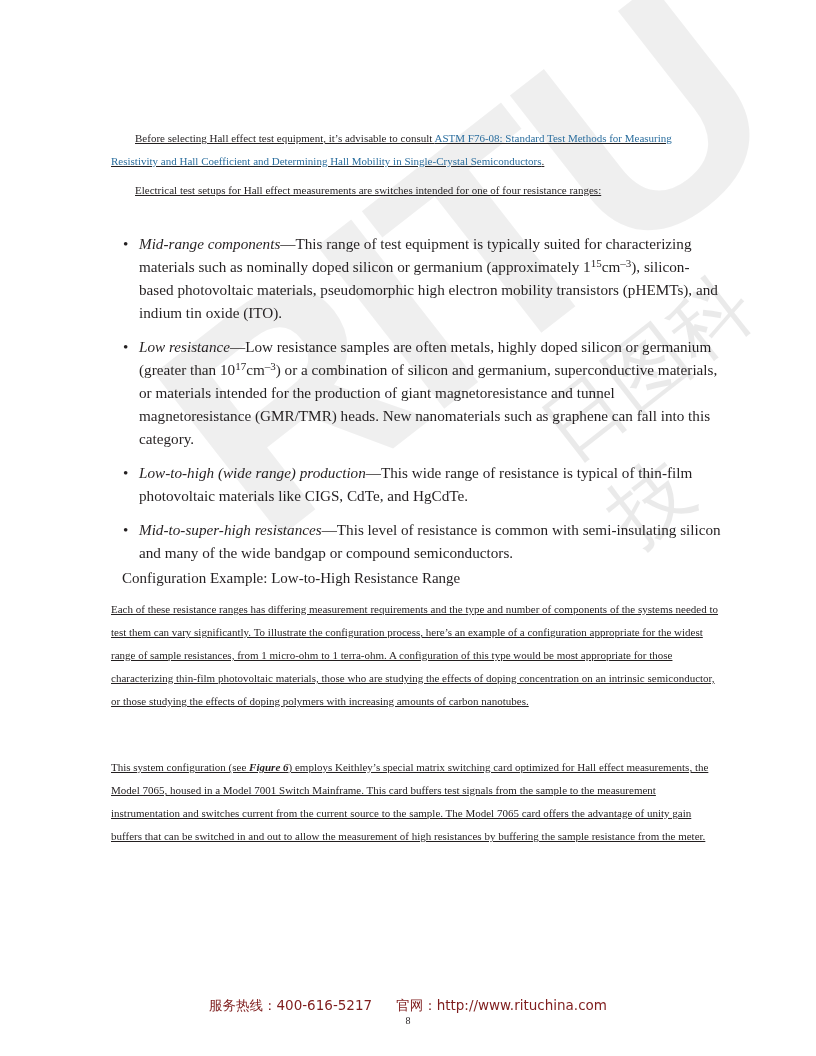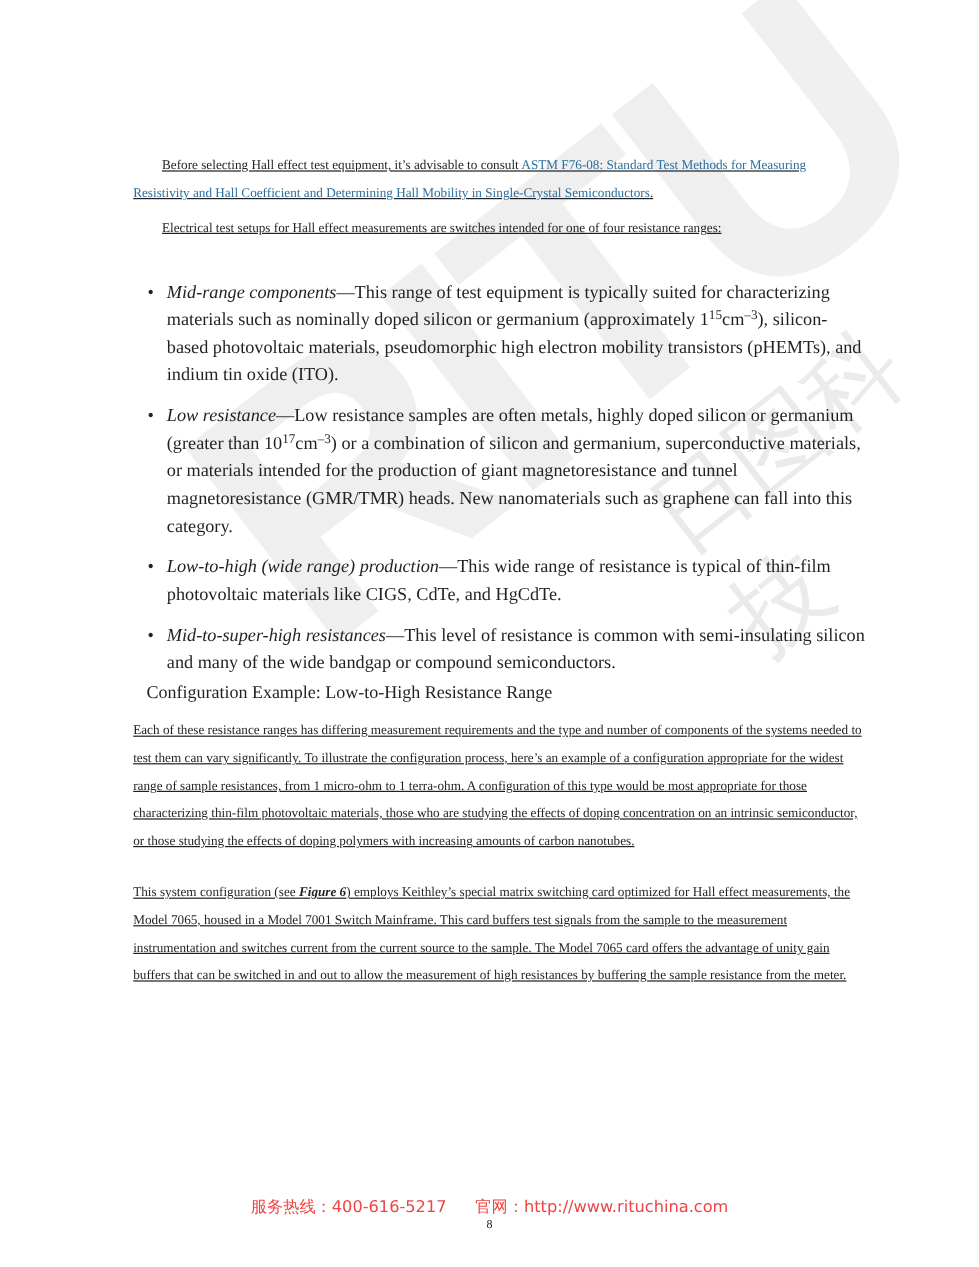--- a/index.html
+++ b/index.html
@@ -19,25 +19,25 @@
     .link { color: #2b6e9e; }
     .para1 { position: absolute; top: 127px; }
     .para2 { position: absolute; top: 179px; }
     ul.bullets { position: absolute; top: 232px; left: 0; margin: 0; padding: 0; list-style: none; width: 610px; }
     ul.bullets li { position: relative; padding-left: 28px; font-size: 15.2px; line-height: 23px; margin-bottom: 11px; }
     ul.bullets li .dot { position: absolute; left: 12px; top: 0; }
     .term { font-style: italic; }
     sup { font-size: 11px; line-height: 0; vertical-align: 5px; }
     h2 { position: absolute; top: 556px; margin: 11px; font-size: 15px; font-weight: normal; line-height: 23px; }
     .para3 { position: absolute; top: 582px; margin-top: 16px; }
-    .para4 { position: absolute; top: 733px; }
+    .para4 { position: absolute; top: 756px; }
     .fig { font-weight: bold; font-style: italic; }
     .footer {
       position: absolute; top: 997px; left: 0; width: 816px; text-align: center;
-      font-family: "DejaVu Sans", "Liberation Sans", sans-serif; font-size: 13.5px; color: #ef4444;
+      font-family: "DejaVu Sans", "Liberation Sans", sans-serif; font-size: 13.5px; color: #7f1d1d;
     }
     .footer .sep { display: inline-block; width: 24px; }
     .page-num { position: absolute; top: 1015px; left: 0; width: 816px; text-align: center; font-size: 10px; color: #231f20; }
   </style>
 </head>
 <body>
 
 <div class="watermark wm-latin">RITU</div>
 <div class="watermark wm-cjk">日图科技</div>
 

